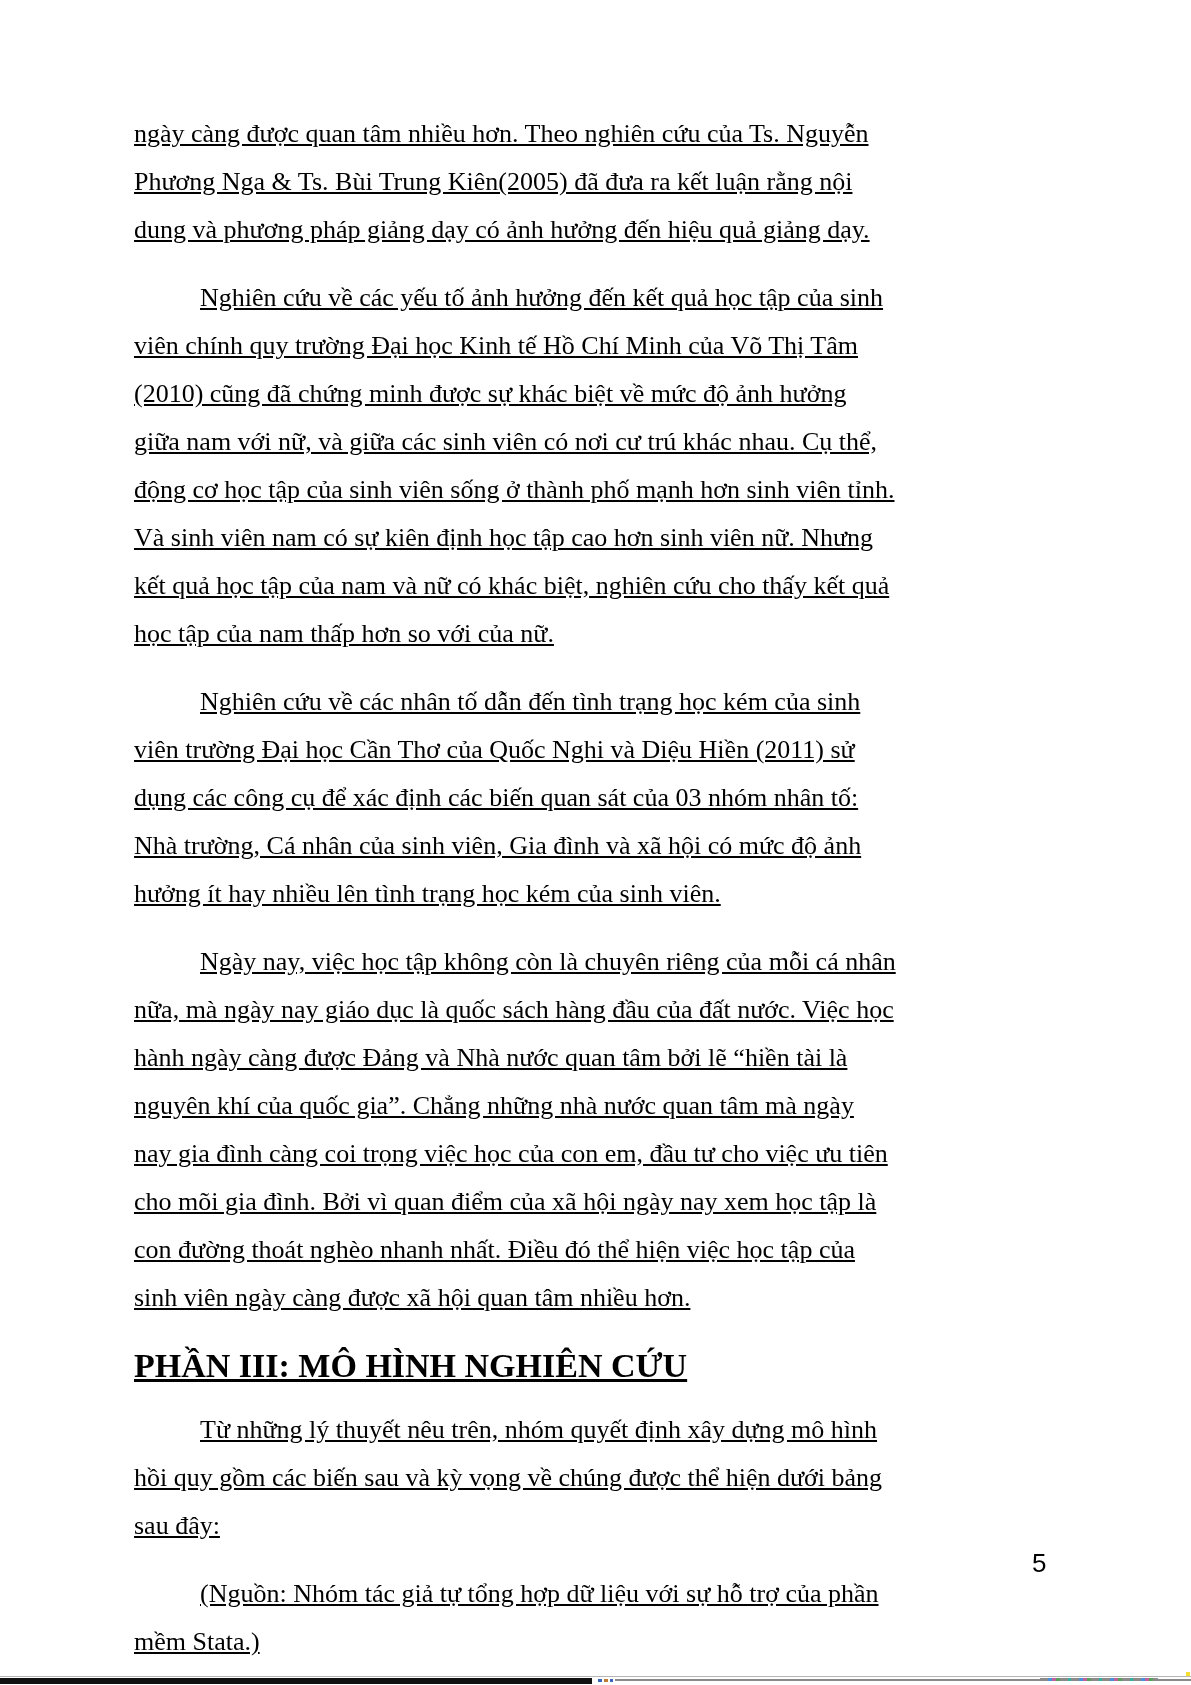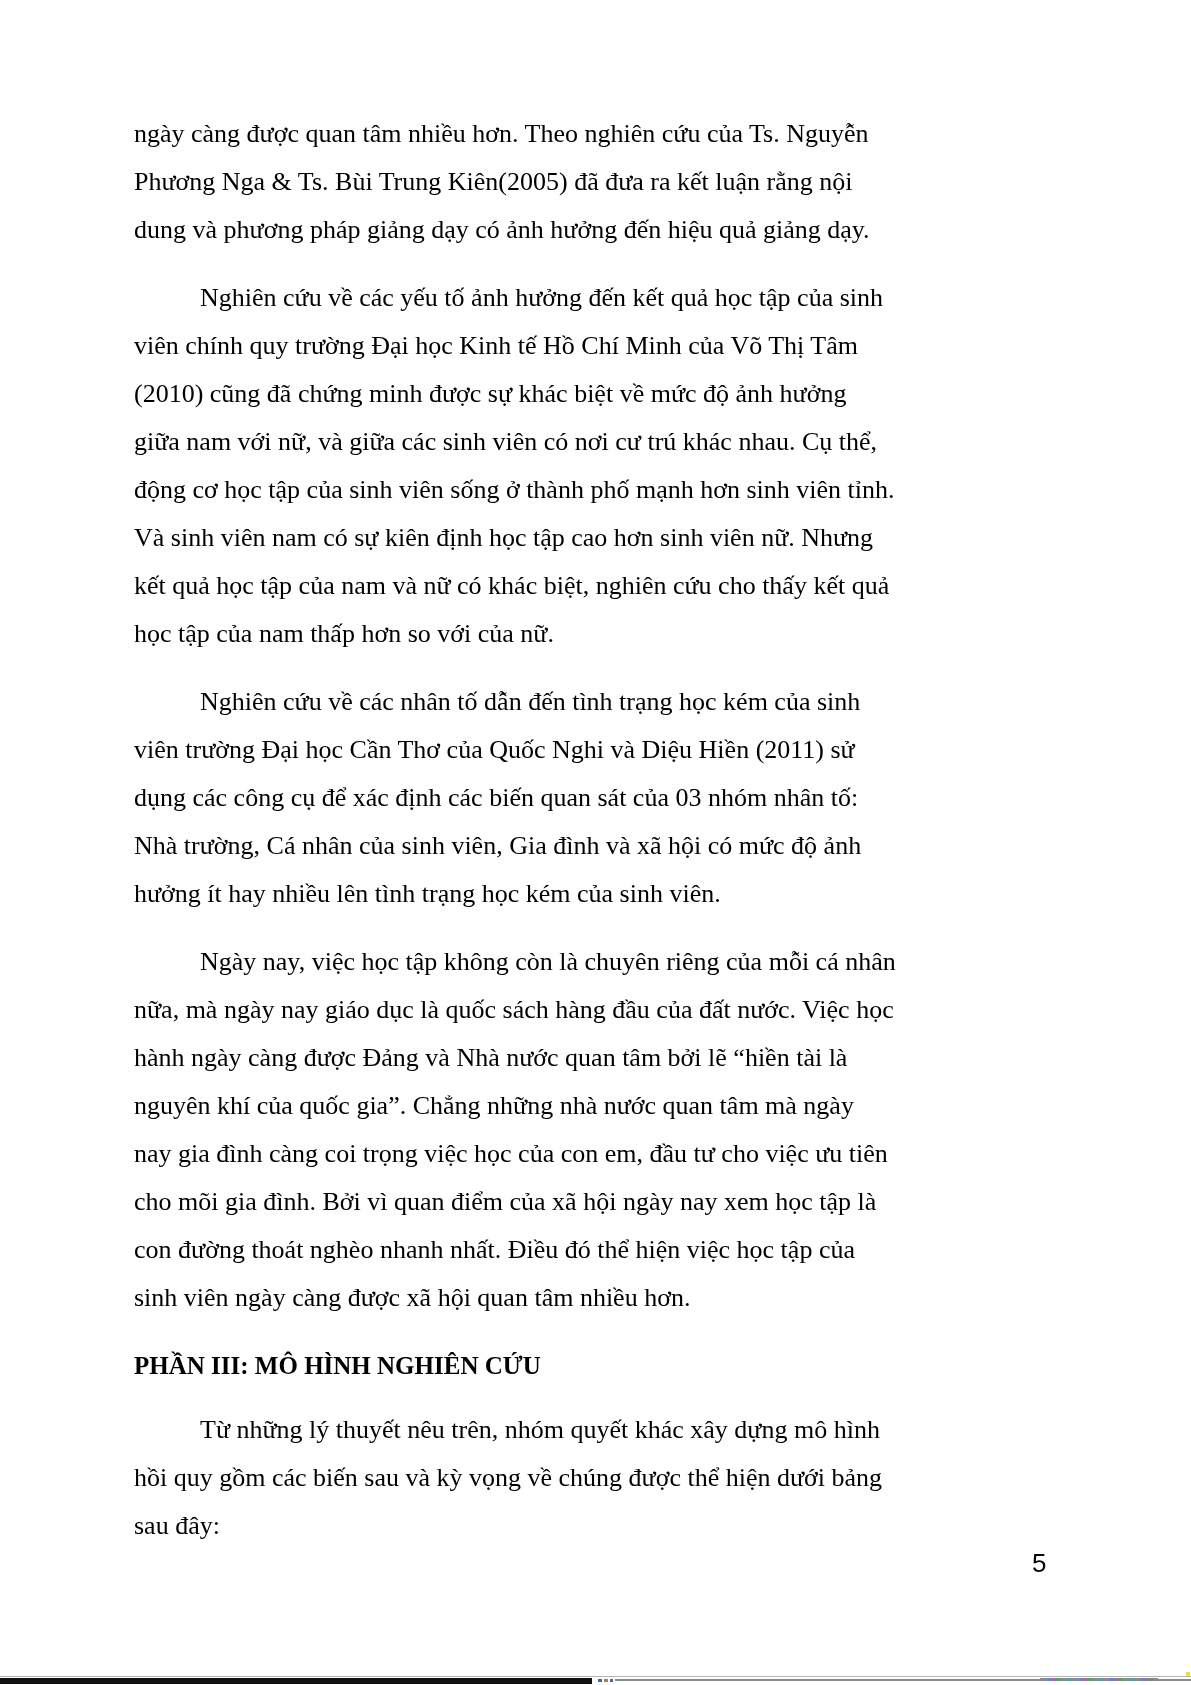--- a/index.html
+++ b/index.html
@@ -16,29 +16,30 @@
     color: #000000;
   }
   .page {
     box-sizing: border-box;
     width: 1024px;
     height: 1685px;
     padding: 110px 128px 0 134px;
     font-size: 26px;
     line-height: 48px;
     text-align: left;
+    text-decoration: underline;
   }
   .para {
     margin: 0 0 20px 0;
   }
   .para.indent {
     text-indent: 66px;
   }
   .heading {
-    font-size: 25px;
+    font-size: 34px;
     line-height: 48px;
     font-weight: bold;
     margin: 10px 0 16px 0;
   }
   .page-number {
     position: absolute;
     left: 1032px;
     top: 1548px;
     font-family: "Liberation Sans", sans-serif;
     font-size: 26px;
@@ -95,22 +96,23 @@
   <p class="para">ngày càng được quan tâm nhiều hơn. Theo nghiên cứu của Ts. Nguyễn Phương Nga &amp; Ts. Bùi Trung Kiên(2005) đã đưa ra kết luận rằng nội dung và phương pháp giảng dạy có ảnh hưởng đến hiệu quả giảng dạy.</p>
 
   <p class="para indent">Nghiên cứu về các yếu tố ảnh hưởng đến kết quả học tập của sinh viên chính quy trường Đại học Kinh tế Hồ Chí Minh của Võ Thị Tâm (2010) cũng đã chứng minh được sự khác biệt về mức độ ảnh hưởng giữa nam với nữ, và giữa các sinh viên có nơi cư trú khác nhau. Cụ thể, động cơ học tập của sinh viên sống ở thành phố mạnh hơn sinh viên tỉnh. Và sinh viên nam có sự kiên định học tập cao hơn sinh viên nữ. Nhưng kết quả học tập của nam và nữ có khác biệt, nghiên cứu cho thấy kết quả học tập của nam thấp hơn so với của nữ.</p>
 
   <p class="para indent">Nghiên cứu về các nhân tố dẫn đến tình trạng học kém của sinh viên trường Đại học Cần Thơ của Quốc Nghi và Diệu Hiền (2011) sử dụng các công cụ để xác định các biến quan sát của 03 nhóm nhân tố: Nhà trường, Cá nhân của sinh viên, Gia đình và xã hội có mức độ ảnh hưởng ít hay nhiều lên tình trạng học kém của sinh viên.</p>
 
   <p class="para indent">Ngày nay, việc học tập không còn là chuyên riêng của mỗi cá nhân nữa, mà ngày nay giáo dục là quốc sách hàng đầu của đất nước. Việc học hành ngày càng được Đảng và Nhà nước quan tâm bởi lẽ “hiền tài là nguyên khí của quốc gia”. Chẳng những nhà nước quan tâm mà ngày nay gia đình càng coi trọng việc học của con em, đầu tư cho việc ưu tiên cho mõi gia đình. Bởi vì quan điểm của xã hội ngày nay xem học tập là con đường thoát nghèo nhanh nhất. Điều đó thể hiện việc học tập của sinh viên ngày càng được xã hội quan tâm nhiều hơn.</p>
 
   <h2 class="heading">PHẦN III: MÔ HÌNH NGHIÊN CỨU</h2>
 
-  <p class="para indent">Từ những lý thuyết nêu trên, nhóm quyết khác xây dựng mô hình hồi quy gồm các biến sau và kỳ vọng về chúng được thể hiện dưới bảng sau đây:</p>
+  <p class="para indent">Từ những lý thuyết nêu trên, nhóm quyết định xây dựng mô hình hồi quy gồm các biến sau và kỳ vọng về chúng được thể hiện dưới bảng sau đây:</p>
 
+  <p class="para indent">(Nguồn: Nhóm tác giả tự tổng hợp dữ liệu với sự hỗ trợ của phần mềm Stata.)</p>
 
 </div>
 
 <div class="page-number">5</div>
 
 <div class="bottom-hairline"></div>
 <div class="scroll-track"></div>
 <div class="scroll-thumb"></div>
 <div class="speck s1"></div>
 <div class="speck s2"></div>

